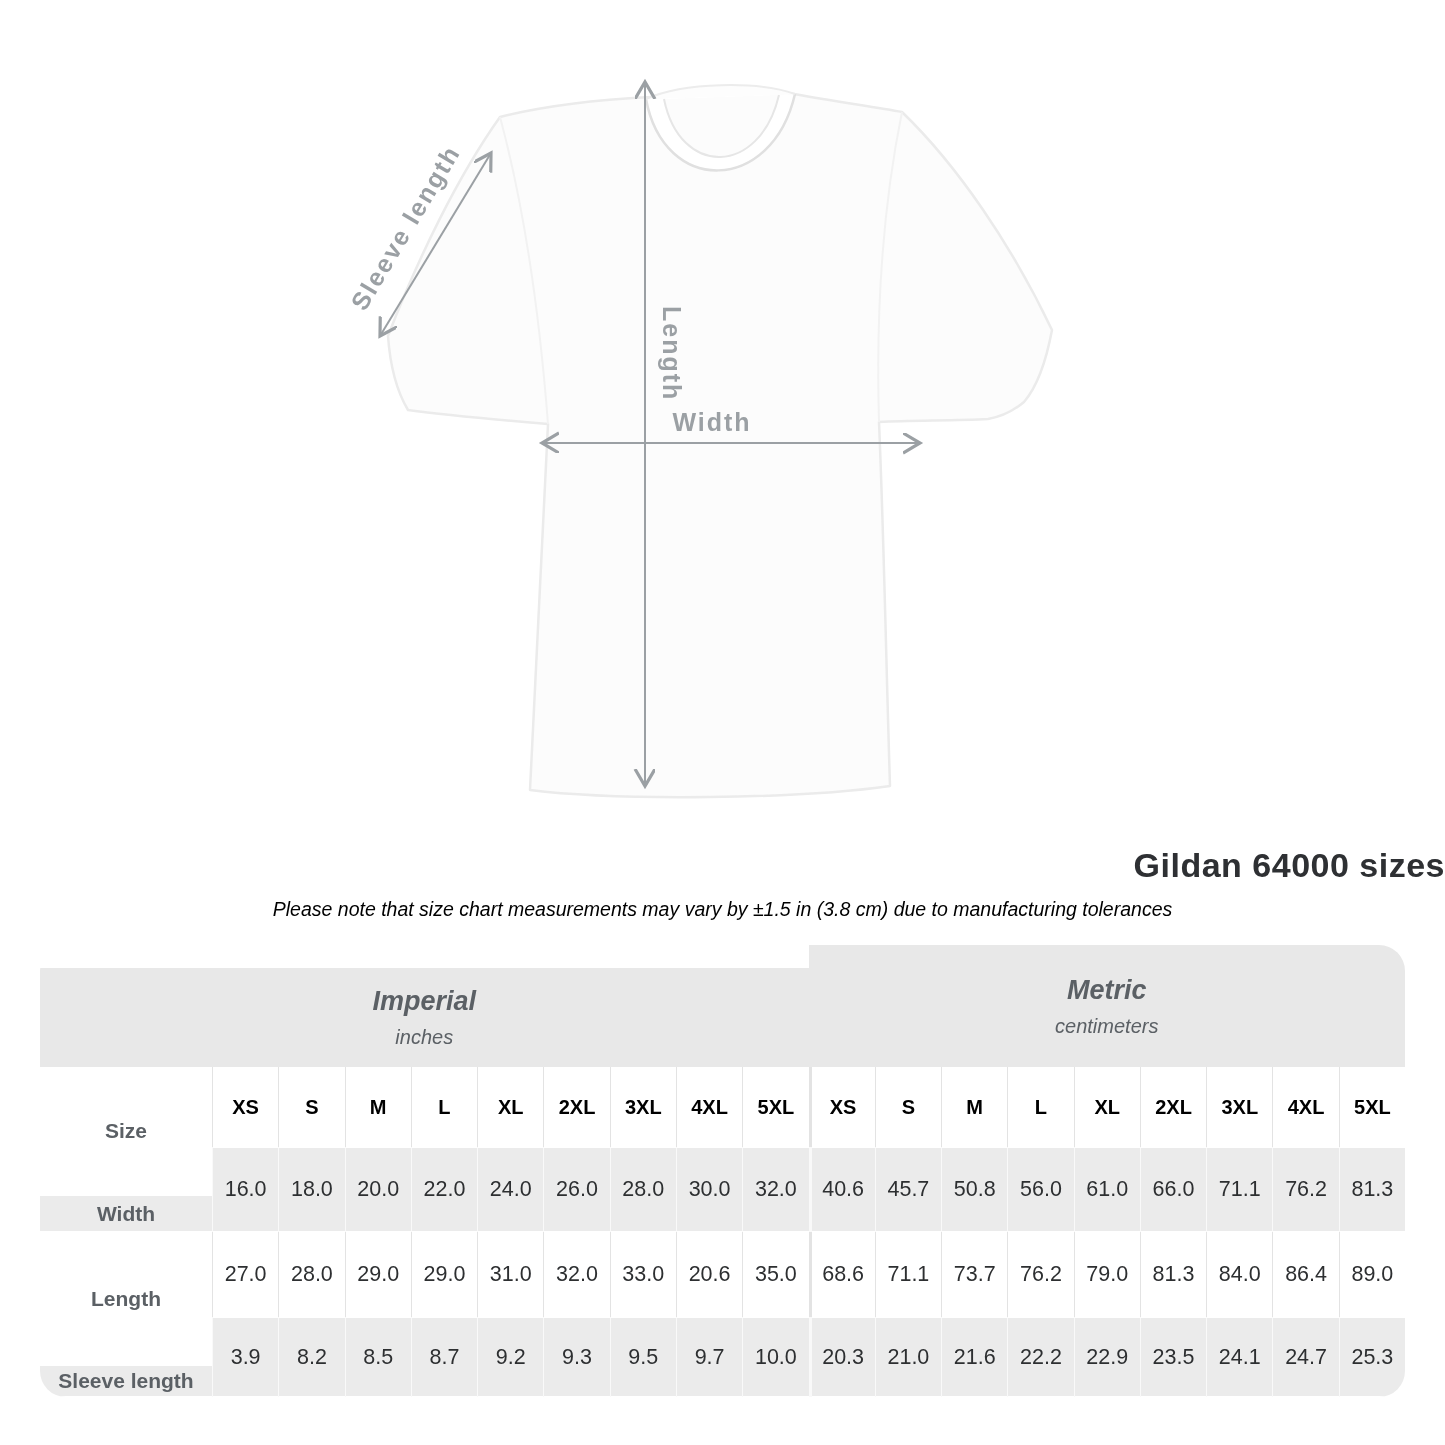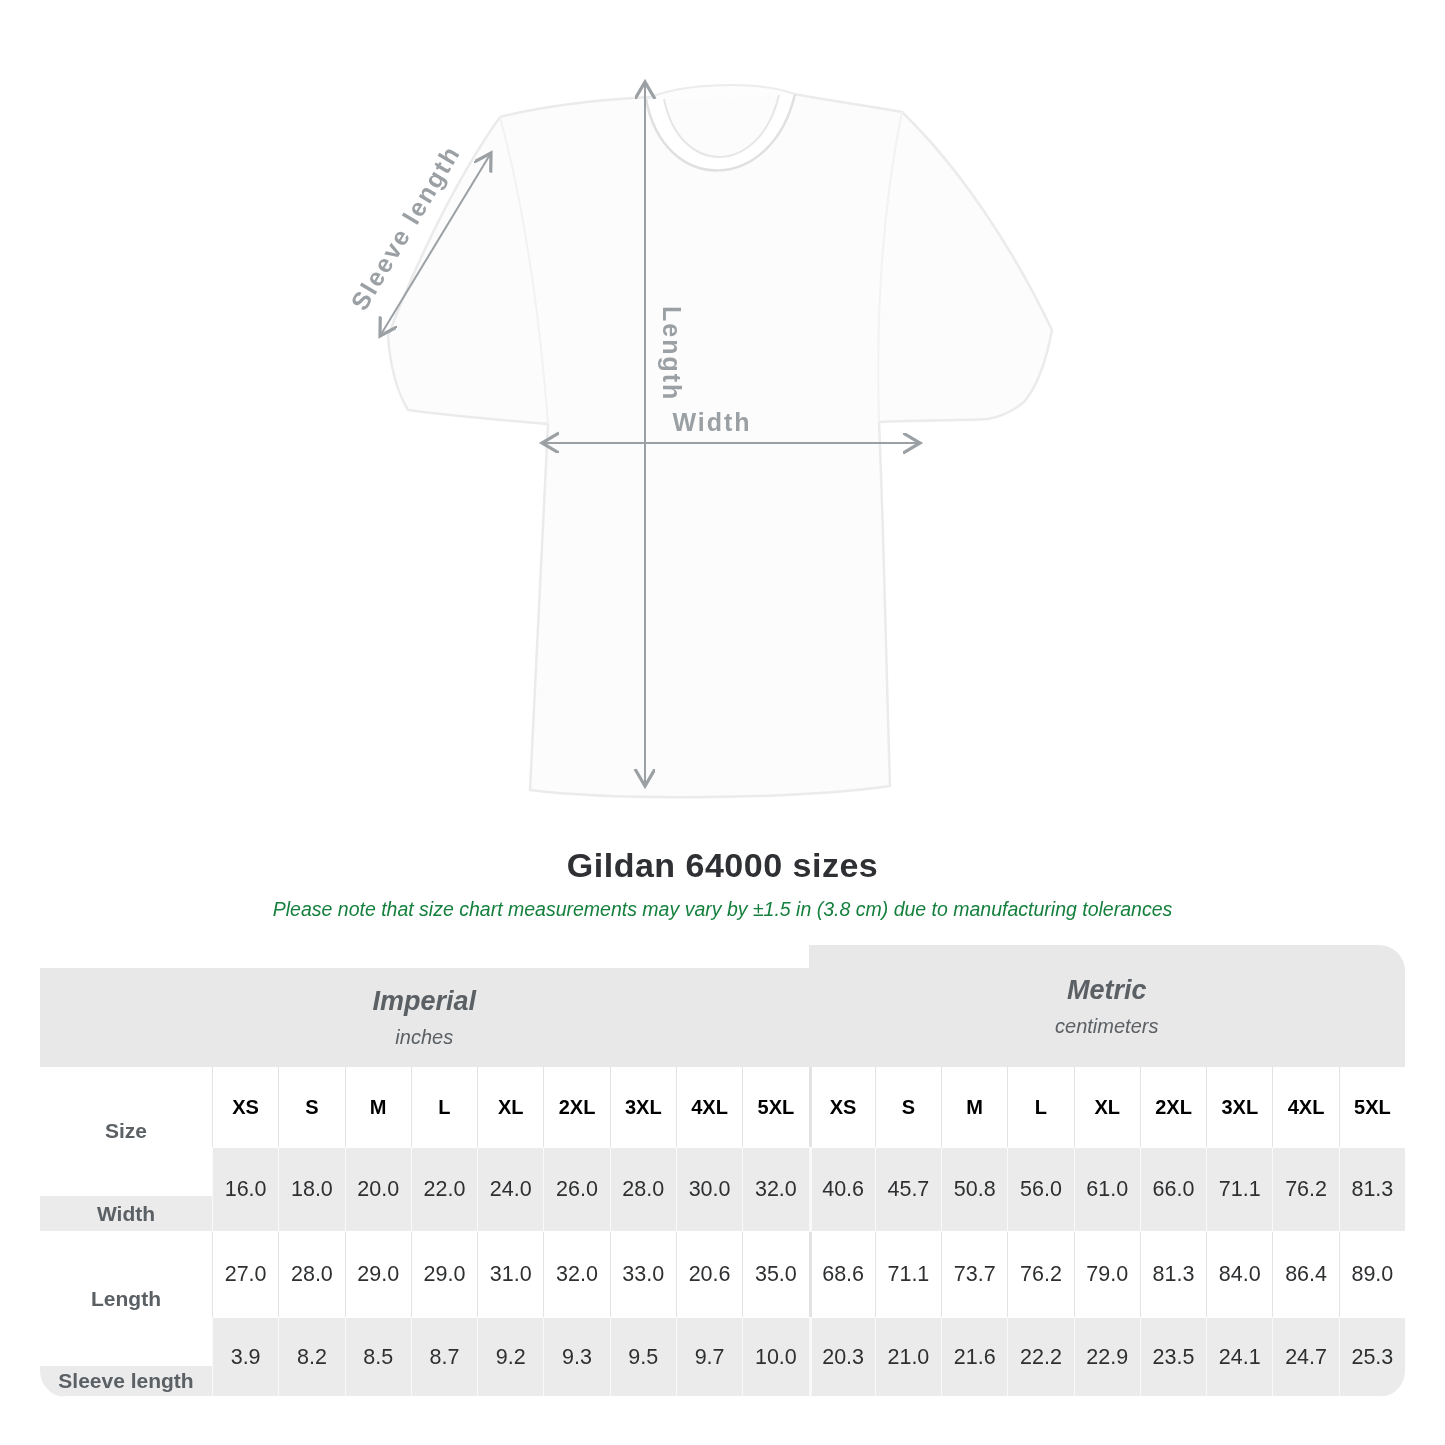--- a/index.html
+++ b/index.html
@@ -6,22 +6,22 @@
   html,body { width:1445px; height:1445px; background:#ffffff;
               font-family:"Liberation Sans", sans-serif; overflow:hidden; }
   .stage { position:relative; width:1445px; height:1445px; background:#fff; }
 
   
   .figure { position:absolute; left:0; top:0; width:1445px; height:835px; }
   .meas-label { font-weight:bold; font-size:25px; letter-spacing:2px; fill:#9ba0a4; }
 
   
   .title-wrap { position:absolute; left:0; top:846px; width:1445px; text-align:center; }
-  .page-title { font-size:34px; font-weight:bold; color:#2e3033; letter-spacing:.5px; }
-  .note { margin-top:13px; font-size:19.5px; font-style:italic; color:#15803d; }
+  .page-title { font-size:34px; font-weight:bold; color:#2e3033; letter-spacing:.5px;text-align:right; }
+  .note { margin-top:13px; font-size:19.5px; font-style:italic; color:#000000; }
 
   
   .size-table { position:absolute; left:40px; top:945px; width:1365px; height:452px;
                 border-radius:26px; overflow:hidden; background:#fff;
                 display:grid;
                 grid-template-columns:172px repeat(18, 1fr);
                 grid-template-rows:122px 80px 85px 85px 80px; }
   .band { background:#e8e8e8; display:flex; flex-direction:column;
           align-items:center; justify-content:center; }
   .band-imp { grid-column:1 / 11;margin-top:23px; }

